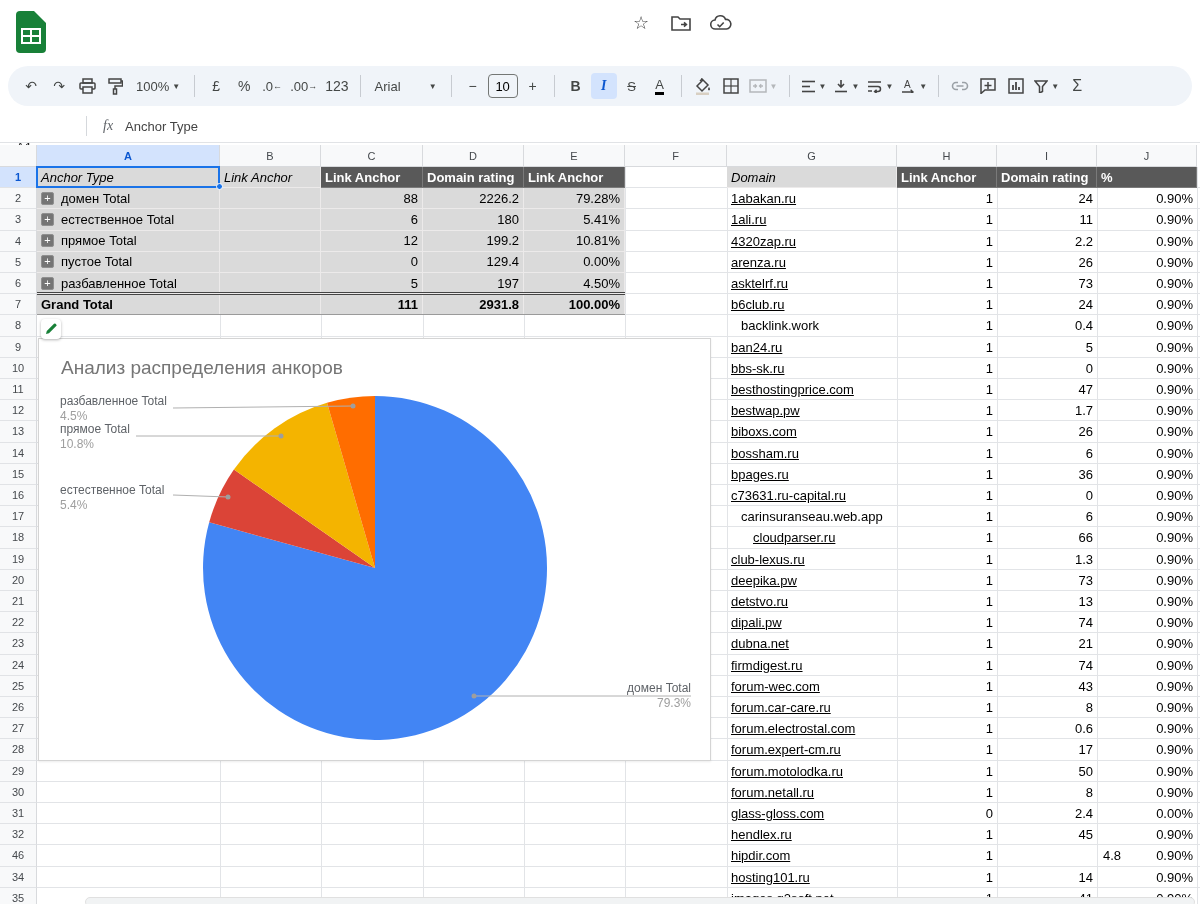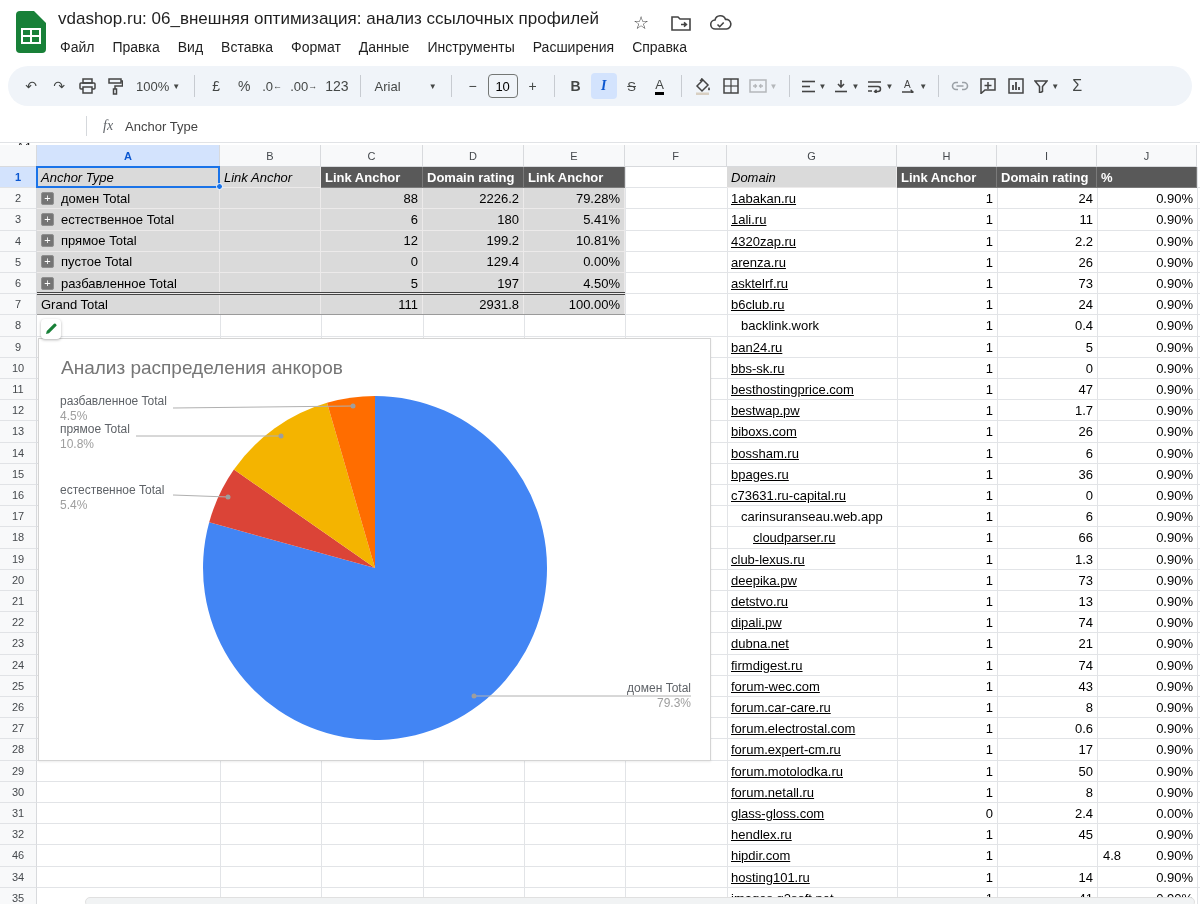--- a/index.html
+++ b/index.html
@@ -61,21 +61,21 @@
   .gridline-v { position:absolute; top:22px; width:1px; background:#e2e4e7; }
   #gridarea { position:absolute; left:37px; top:22px; right:0; bottom:0;
               background:repeating-linear-gradient(to bottom, transparent 0, transparent 20.2px, #e2e4e7 20.2px, #e2e4e7 21.2px); }
 
   .cell { position:absolute; font-size:13px; color:#000; display:flex; align-items:center;
           padding:0 4px; white-space:nowrap; overflow:hidden; }
   .cell.gray { background:#dadada; border-right:1px solid #eceaea; border-bottom:1px solid #eceaea; }
   .cell.dark { background:#595959; color:#fff; font-weight:bold; border-right:1px solid #7a7a7a; border-bottom:1px solid #7a7a7a; }
   .cell.italic { font-style:italic; }
   .cell.num { justify-content:flex-end; }
-  .cell.bold { font-weight:normal; }
+  .cell.bold { font-weight:bold; }
   .cell.link span { text-decoration:underline; }
   .cell.link.nounder span { text-decoration:none;padding-left:10px; }
   .plus-btn { width:13px; height:13px; background:#757575; border:1px solid #8f8f8f; border-radius:2px; color:#fff;
               font-size:11px; line-height:11px; display:inline-flex; align-items:center; justify-content:center;
               margin-right:7px; flex:none; }
   #pivot-double-border { position:absolute; height:0; border-top:3px double #444; }
   #pivot-bottom-border { position:absolute; height:1px; background:#9a9a9a; }
   #sel-border { position:absolute; border:2px solid #1a73e8; pointer-events:none; }
   #sel-handle { position:absolute; width:7px; height:7px; border-radius:50%; background:#1a73e8; border:1px solid #fff; }
 
@@ -97,47 +97,35 @@
 
 <div id="app">
 
   <div id="topbar">
     <svg id="logo" viewBox="0 0 32 42">
       <path d="M2 4 a4 4 0 0 1 4-4 H20 L32 12 V38 a4 4 0 0 1-4 4 H6 a4 4 0 0 1-4-4 Z" fill="#188038" transform="translate(-2,0)"></path>
       <rect x="6" y="18" width="18" height="14" fill="none" stroke="#fff" stroke-width="2"></rect>
       <line x1="6" y1="25" x2="24" y2="25" stroke="#fff" stroke-width="2"></line>
       <line x1="15" y1="18" x2="15" y2="32" stroke="#fff" stroke-width="2"></line>
     </svg>
-    <div id="doc-title">vdashop.ru: 06_внешняя оптимизация: анализ ссылочных профилей</div>
     <div id="title-icons">
       <span class="ti">☆</span>
       <span class="ti">
         <svg width="20" height="16" viewBox="0 0 20 16">
             <path d="M1 2 h6 l2 2 h10 v11 h-18 z" fill="none" stroke="#444" stroke-width="1.6"></path>
             <path d="M10 9.5 h5 m-2-2.2 l2.4 2.2 -2.4 2.2" fill="none" stroke="#444" stroke-width="1.6"></path>
           </svg>
       </span>
       <span class="ti">
         <svg width="22" height="16" viewBox="0 0 22 16">
             <path d="M5.5 14 a4.5 4.5 0 0 1-.5-9 5.5 5.5 0 0 1 10.5-.6 A4.3 4.3 0 0 1 16.5 14 Z" fill="none" stroke="#444" stroke-width="1.6"></path>
             <path d="M7.5 9.5 l2.2 2.2 4-4.2" fill="none" stroke="#444" stroke-width="1.6"></path>
           </svg>
       </span>
     </div>
-    <div id="menubar">
-        <div class="menu-item">Файл</div>
-        <div class="menu-item">Правка</div>
-        <div class="menu-item">Вид</div>
-        <div class="menu-item">Вставка</div>
-        <div class="menu-item">Формат</div>
-        <div class="menu-item">Данные</div>
-        <div class="menu-item">Инструменты</div>
-        <div class="menu-item">Расширения</div>
-        <div class="menu-item">Справка</div>
-      </div>
   </div>
 
   <div id="toolbar">
     <span class="tb">↶</span>
     <span class="tb">↷</span>
     <span class="tb">
       <svg width="17" height="16" viewBox="0 0 17 16">
           <rect x="4" y="1" width="9" height="4" fill="none" stroke="#444" stroke-width="1.5"></rect>
           <rect x="1" y="5" width="15" height="6" rx="1" fill="none" stroke="#444" stroke-width="1.5"></rect>
           <rect x="4" y="9" width="9" height="6" fill="#f0f4f9" stroke="#444" stroke-width="1.5"></rect>

